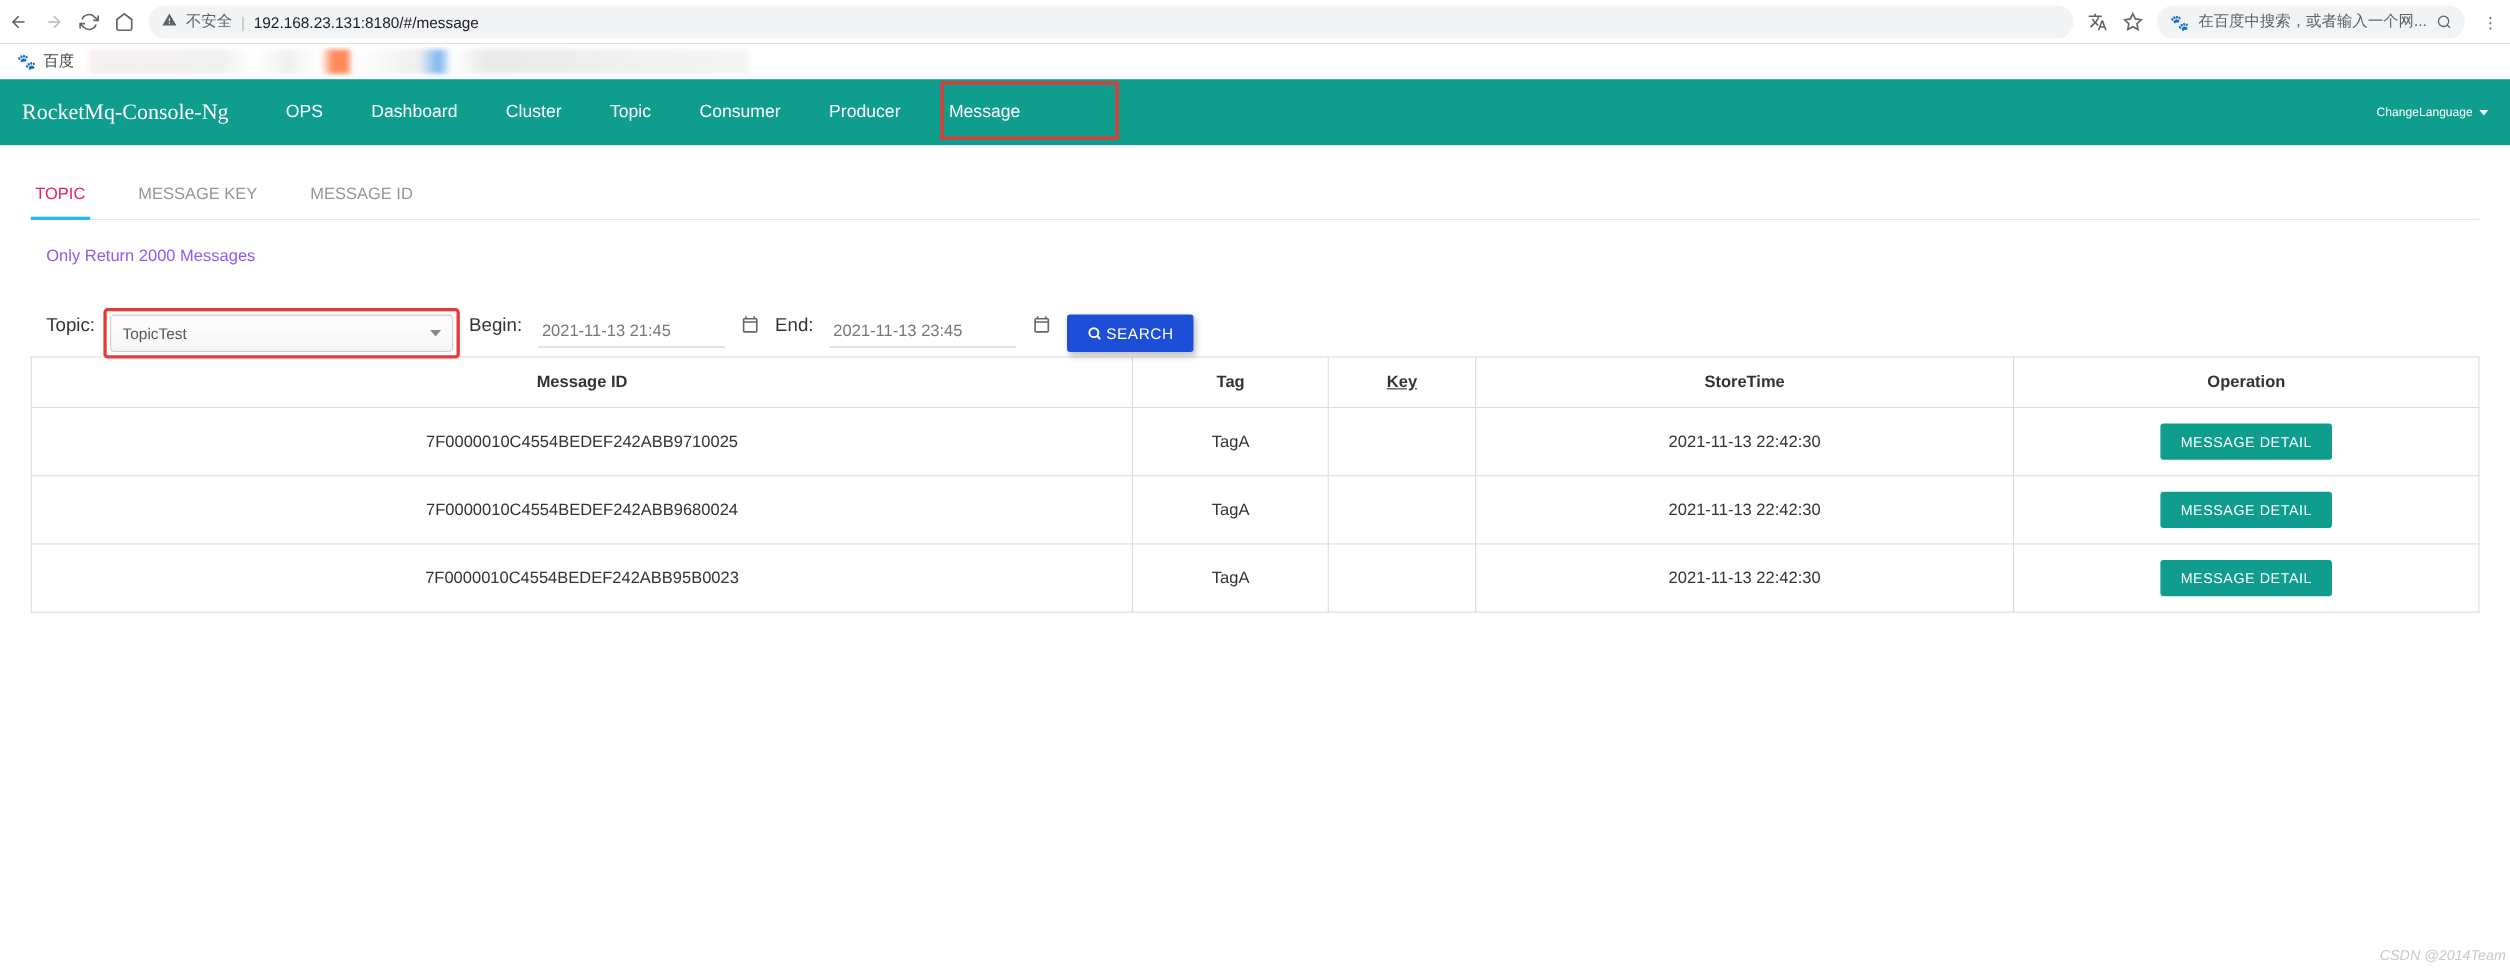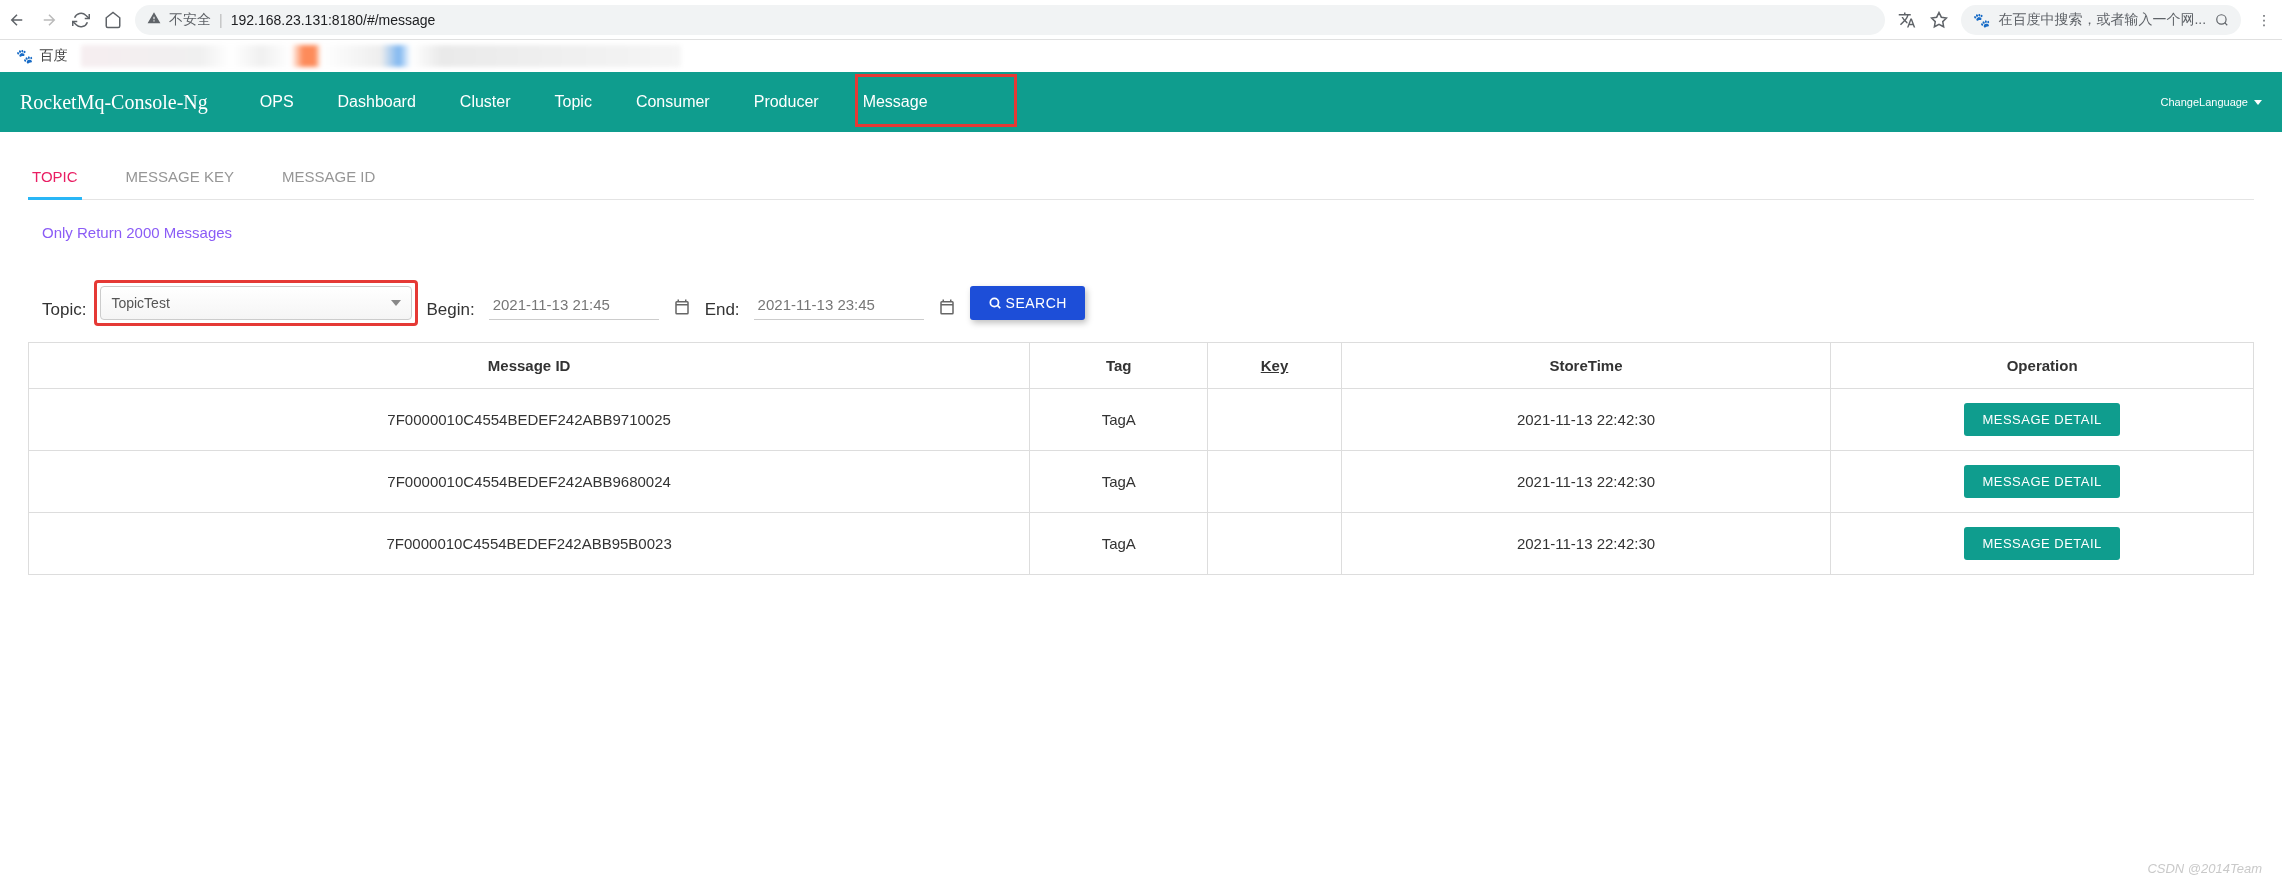--- a/index.html
+++ b/index.html
@@ -34,21 +34,21 @@
     .caret-down { width: 0; height: 0; border-left: 4px solid transparent; border-right: 4px solid transparent; border-top: 5px solid #fff; }
     
     
     .content { padding: 24px 28px; }
     .tabs { display: flex; gap: 40px; border-bottom: 1px solid #e4e4e4; margin-bottom: 24px; }
     .tab { padding: 12px 4px; color: #969696; font-size: 15px; cursor: pointer; border-bottom: 3px solid transparent; margin-bottom:-1px;}
     .tab.active { color: #e91e63; border-bottom-color: #29b6f6; }
     
     .info-line { font-size: 15px; color: #8b5cf6; margin-bottom: 45px; padding-left: 14px;}
     
-    .filter-row { display: flex; align-items: flex-end; gap: 14px; margin-bottom: 22px; padding-left: 14px; position: relative;}
+    .filter-row { display: flex; align-items: flex-start; gap: 14px; margin-bottom: 4px; padding-left: 14px; position: relative;}
     .filter-label { font-size: 17px; color: #333; }
     .topic-select-wrap { position: relative; }
     .topic-select { width: 312px; height: 34px; border: 1px solid #ccc; border-radius: 4px; background: linear-gradient(#fff, #f5f5f5); padding: 0 30px 0 10px; display:flex; align-items:center; font-size:14px; color:#555; position:relative;}
     .topic-select::after { content:""; position:absolute; right:10px; top:50%; transform:translateY(-50%); width:0;height:0;border-left:5px solid transparent; border-right:5px solid transparent; border-top:6px solid #888;}
     .red-box.topic { left: -6px; top: -6px; width: 324px; height: 46px; border-radius:4px;}
     .date-input { width: 170px; height: 30px; border: none; border-bottom: 1px solid #ccc; font-size: 15px; color: #777; padding: 2px 4px; outline:none;}
     .cal-icon { color: #666; font-size: 16px; }
     .search-btn { background: #1d4ed8; color: #fff; border: none; padding: 9px 18px; font-size: 14px; font-weight: 400; border-radius: 3px; cursor: pointer; display:flex; align-items:center; gap:4px; box-shadow: 2px 3px 6px rgba(0,0,0,0.25); letter-spacing:0.5px;}
     .search-btn svg { width:14px; height:14px; }
     
@@ -57,21 +57,21 @@
     table.data th, table.data td { border: 1px solid #ddd; padding: 14px 10px; text-align: center; }
     table.data th { font-weight: 700; font-size: 15px; background:#fff;}
     table.data td { font-size: 15px; color: #333; vertical-align: middle;}
     .col-msgid { width: 45%; }
     .col-tag { width: 8%; }
     .col-key { width: 6%; text-decoration: underline; }
     .col-time { width: 22%; }
     .col-op { width: 19%; }
     .detail-btn { background: #0f9d8e; color: #fff; border: none; padding: 9px 18px; font-size: 13px; font-weight: 500; border-radius: 3px; cursor: pointer; letter-spacing:0.5px;}
     
-    .watermark { position: fixed; right: 20px; bottom: 6px; color: #c9c9c9; font-size: 13px; font-style: italic; pointer-events:none;}
+    .watermark { position: fixed; right: 4px; bottom: 6px; color: #c9c9c9; font-size: 13px; font-style: italic; pointer-events:none;}
   </style>
 </head>
 <body>
 
 <div class="browser-bar">
   <div class="nav-btn">
     <svg width="18" height="18" viewBox="0 0 24 24" fill="none" stroke="currentColor" stroke-width="2">
         <path d="M19 12H5M12 19l-7-7 7-7"></path>
       </svg>
   </div>

